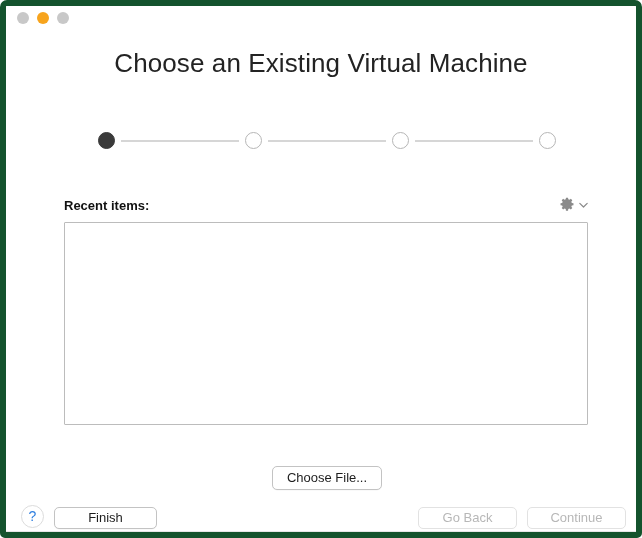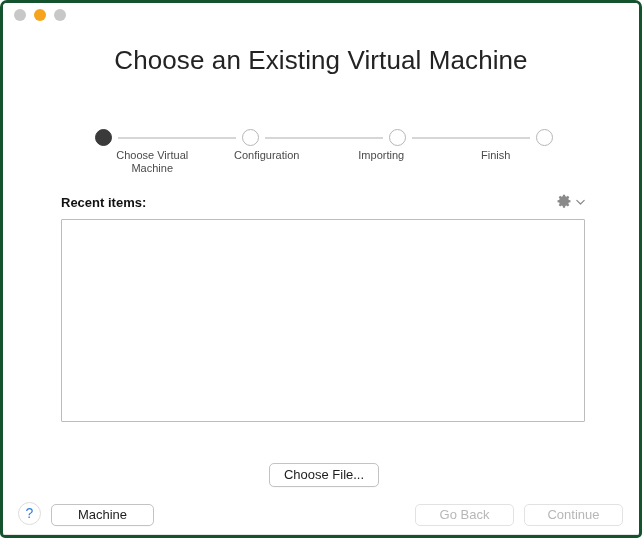--- a/index.html
+++ b/index.html
@@ -16,21 +16,21 @@
   }
 
   
   .window {
     position: absolute;
     left: 0; top: 0;
     width: 642px;
     height: 538px;
     box-sizing: border-box;
     background: #ffffff;
-    border: 3px solid #14532d;
+    border: 6px solid #14532d;
     border-radius: 7px 7px 5px 5px;
     overflow: hidden;
   }
 
   
   .titlebar {
     position: absolute;
     left: 0; top: 0;
     width: 100%;
     height: 24px;
@@ -267,27 +267,20 @@
 
   <div class="steps">
     <div class="steps-track">
       <span class="node done"></span>
       <span class="connector"></span>
       <span class="node todo"></span>
       <span class="connector"></span>
       <span class="node todo"></span>
       <span class="connector"></span>
       <span class="node todo"></span>
-    </div>
-    <div class="steps-labels">
-      <span class="lbl">Choose Virtual
-Machine</span>
-      <span class="lbl">Configuration</span>
-      <span class="lbl">Importing</span>
-      <span class="lbl">Finish</span>
     </div>
   </div>
 
   <div class="recent-row">
     <span class="recent-label">Recent items:</span>
     <span class="gear-menu">
       <svg class="gear-icon" width="16" height="16" viewBox="0 0 16 16">
         <g fill="#8a8a8a">
           <path d="M8 5.3A2.7 2.7 0 1 0 8 10.7 2.7 2.7 0 1 0 8 5.3zm0 1.5a1.2 1.2 0 1 1 0 2.4 1.2 1.2 0 0 1 0-2.4z"></path>
           <path d="M6.95 0.7h2.1l0.22 1.65 1.23 0.51 1.33-1.0 1.49 1.49-1.0 1.33 0.51 1.23 1.65 0.22v2.1l-1.65 0.22-0.51 1.23 1.0 1.33-1.49 1.49-1.33-1.0-1.23 0.51-0.22 1.65h-2.1l-0.22-1.65-1.23-0.51-1.33 1.0-1.49-1.49 1.0-1.33-0.51-1.23-1.65-0.22v-2.1l1.65-0.22 0.51-1.23-1.0-1.33 1.49-1.49 1.33 1.0 1.23-0.51z"></path>
@@ -299,18 +292,18 @@
     </span>
   </div>
 
   <div class="listbox">
     <div class="listbox-empty"></div>
   </div>
 
   <button class="btn choose-file">Choose File...</button>
 
   <div class="help-btn">?</div>
-  <button class="btn cancel-btn">Machine</button>
+  <button class="btn cancel-btn">Finish</button>
   <button class="btn continue-btn disabled">Continue</button>
   <button class="btn goback-btn disabled">Go Back</button>
 
   <div class="bottom-edge"></div>
 </div>
 
 </body></html>

